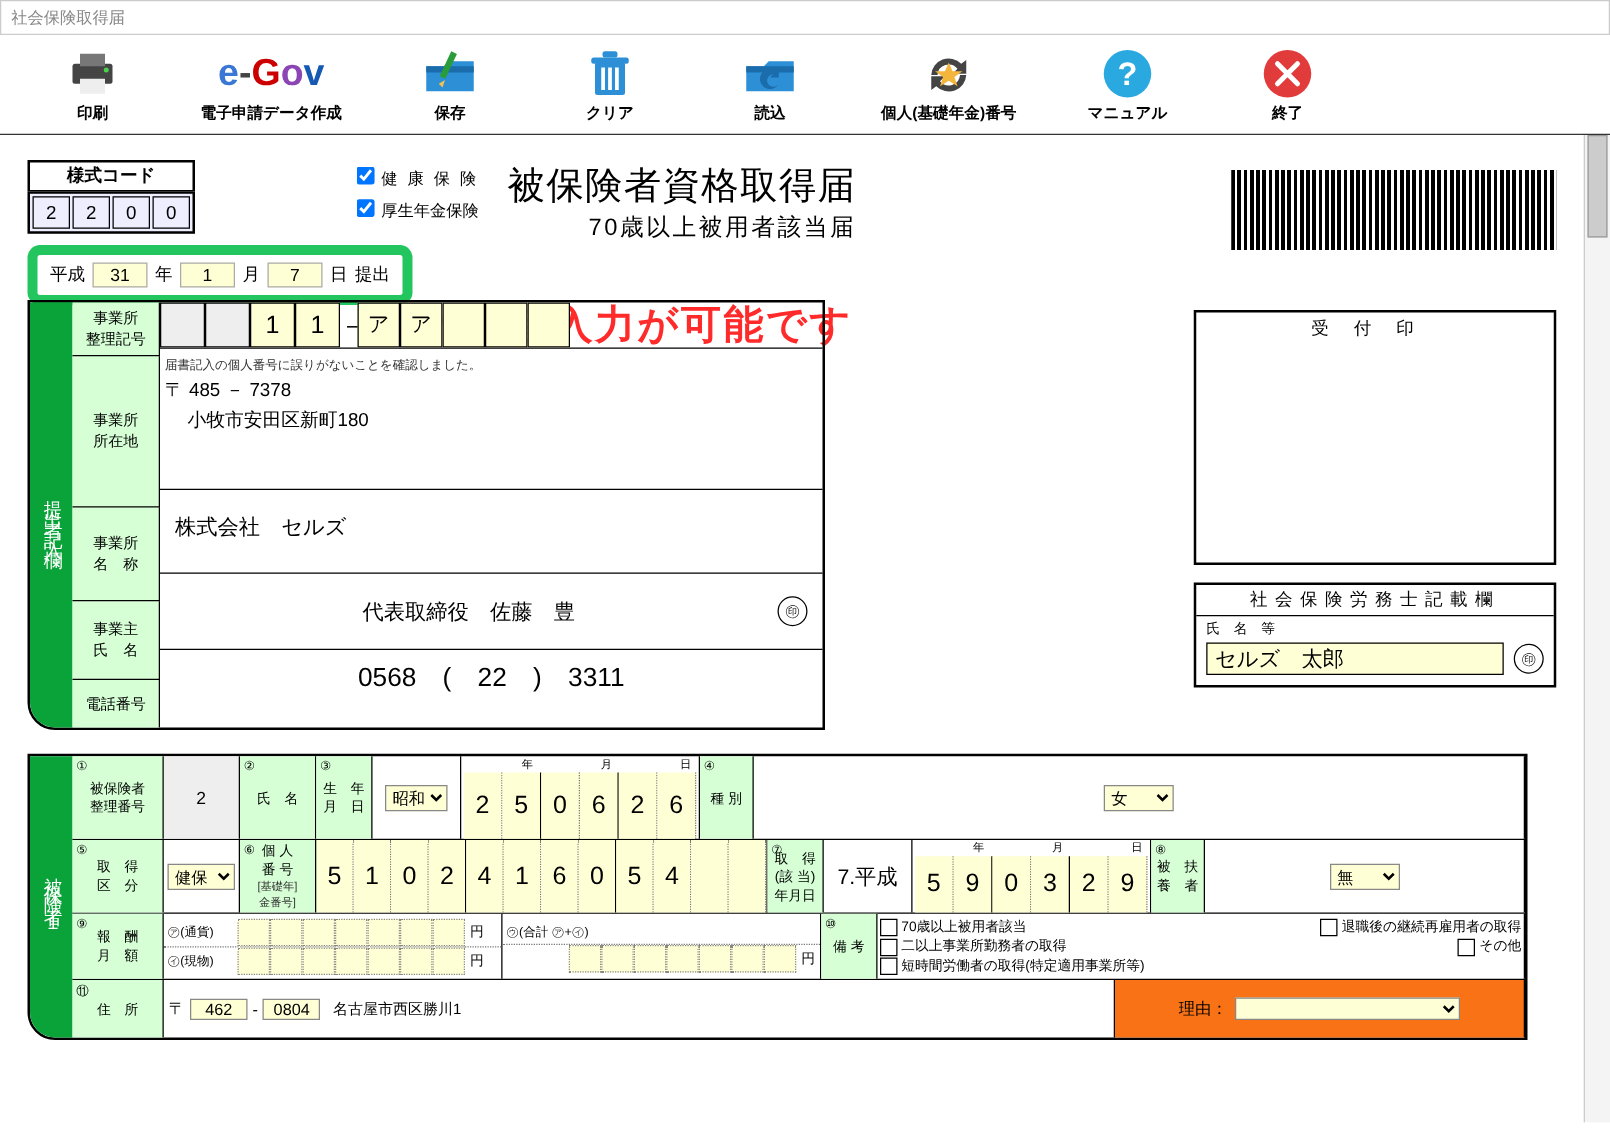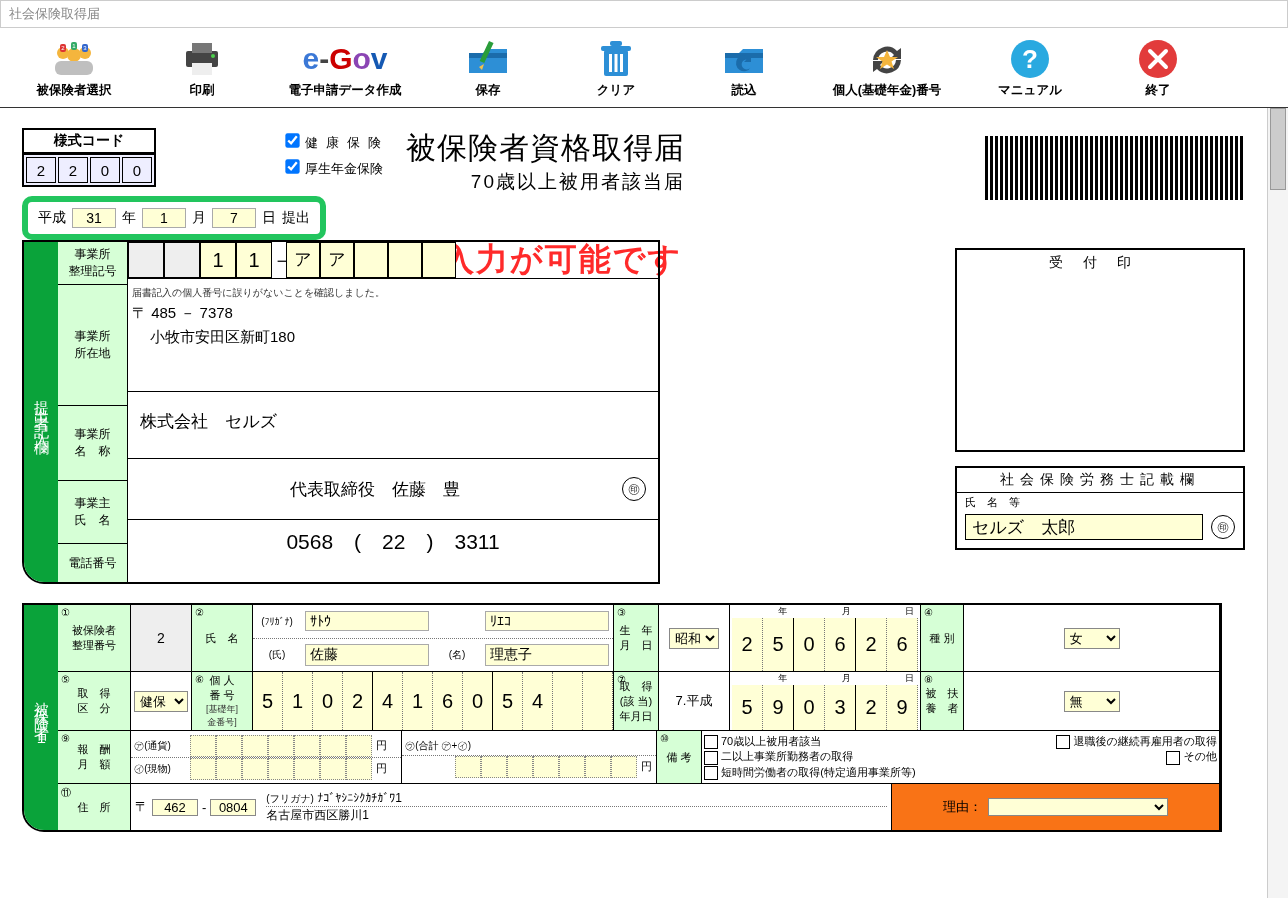--- a/index.html
+++ b/index.html
@@ -20,21 +20,21 @@
 .form-code td{border:1px solid #000;width:26px;height:22px;text-align:center;font-size:15px}
 .form-code-h{font-size:14px;font-weight:700;text-align:center;padding:2px 6px;background:#fff}
 .chks{position:absolute;left:260px;top:2px;font-size:13px;line-height:26px}
 .chks input{transform:scale(1.1);margin-right:6px}
 .ttl{position:absolute;left:384px;top:0;text-align:right}
 .ttl .t1{font-size:30px;letter-spacing:1px}
 .ttl .t2{font-size:19px;letter-spacing:2px}
 .barcode{position:absolute;right:0;top:8px;width:260px;height:64px;background:repeating-linear-gradient(90deg,#000 0,#000 3px,#fff 3px,#fff 5px)}
 
 
-.datebox{position:absolute;left:0;top:68px;border:6px solid #22c55e;border-radius:10px;padding:6px 10px;display:flex;align-items:center;gap:6px;font-size:14px}
+.datebox{position:absolute;left:0;top:68px;border:8px solid #22c55e;border-radius:10px;padding:6px 10px;display:flex;align-items:center;gap:6px;font-size:14px}
 .datebox .y{display:inline-block;min-width:34px;text-align:center;background:#ffffd6;border:1px solid #aaa;padding:1px 4px}
 .arrow{position:absolute;left:275px;top:114px}
 .callout{position:absolute;left:352px;top:110px;color:#ff2a2a;font-size:32px;font-weight:700;letter-spacing:2px}
 
 
 .block1{position:absolute;left:0;top:112px;display:flex;border-top:2px solid #000;border-bottom:2px solid #000;border-right:2px solid #000;border-left:2px solid #000;border-radius:0 0 0 22px}
 .vtab{width:34px;background:#0aa33a;color:#fff;display:flex;align-items:center;justify-content:center;font-size:15px;writing-mode:vertical-rl;letter-spacing:8px;border-radius:0 0 0 20px}
 .labcol{width:70px;background:#d6ffd6}
 .labcol .c{border-bottom:1px solid #000;border-right:1px solid #000;font-size:12px;text-align:center;padding:4px;display:flex;align-items:center;justify-content:center}
 .filed{width:530px}
@@ -99,37 +99,20 @@
 .yrhead span{flex:1;text-align:right;padding-right:6px}
 </style>
 </head>
 <body>
 
 <div class="titlebar">社会保険取得届</div>
 
 <div class="toolbar">
   <div class="tb">
     <div class="ic">
-      <svg width="46" height="40" viewBox="0 0 46 40">
-          <circle cx="12" cy="14" r="6" fill="#f4b53d"></circle>
-          <circle cx="34" cy="14" r="6" fill="#f4b53d"></circle>
-          <circle cx="23" cy="16" r="7" fill="#f4b53d"></circle>
-          <rect x="4" y="22" width="38" height="14" rx="6" fill="#bfbfbf"></rect>
-          <rect x="9" y="5" width="6" height="8" rx="2" fill="#d33"></rect>
-          <rect x="20" y="3" width="6" height="8" rx="2" fill="#3a6"></rect>
-          <rect x="31" y="5" width="6" height="8" rx="2" fill="#36c"></rect>
-          <text x="12" y="11" font-size="6" fill="#fff" text-anchor="middle">2</text>
-          <text x="23" y="9" font-size="6" fill="#fff" text-anchor="middle">1</text>
-          <text x="34" y="11" font-size="6" fill="#fff" text-anchor="middle">3</text>
-        </svg>
-    </div>
-    <div class="lb">被保険者選択</div>
-  </div>
-  <div class="tb">
-    <div class="ic">
       <svg width="44" height="40" viewBox="0 0 44 40">
           <rect x="6" y="12" width="32" height="16" rx="2" fill="#444"></rect>
           <rect x="12" y="4" width="20" height="10" fill="#777"></rect>
           <rect x="12" y="24" width="20" height="12" fill="#eee"></rect>
           <circle cx="33" cy="17" r="2" fill="#4bd04b"></circle>
         </svg>
     </div>
     <div class="lb">印刷</div>
   </div>
   <div class="tb" style="width:150px">
@@ -321,36 +304,20 @@
         <div class="gh" style="width:72px">
                 <span class="n">①</span>
                 <span>被保険者</span>
                 <span>整理番号</span>
               </div>
         <div class="gc" style="width:60px;background:#eee">2</div>
         <div class="gh" style="width:60px">
                 <span class="n">②</span>
                 <span>氏　名</span>
               </div>
-        <div class="gc" style="width:360px">
-          <div class="namecell">
-            <div class="r">
-                    <span class="l">(ﾌﾘｶﾞﾅ)</span>
-                    <span class="v">ｻﾄｳ</span>
-                    <span class="l"></span>
-                    <span class="v">ﾘｴｺ</span>
-                  </div>
-            <div class="r">
-                    <span class="l">(氏)</span>
-                    <span class="v">佐藤</span>
-                    <span class="l">(名)</span>
-                    <span class="v">理恵子</span>
-                  </div>
-          </div>
-        </div>
         <div class="gh" style="width:44px">
                 <span class="n">③</span>
                 <span>生　年</span>
                 <span>月　日</span>
               </div>
         <div class="gc" style="width:70px">
                 <select class="sel"><option>昭和</option></select>
               </div>
         <div class="gc" style="width:190px;flex-direction:column">
           <div class="yrhead">
@@ -407,21 +374,21 @@
                   <div class="d"></div>
                   <div class="d"></div>
           </div>
         </div>
         <div class="gh" style="width:44px">
                 <span class="n">⑦</span>
                 <span>取　得</span>
                 <span>(該 当)</span>
                 <span>年月日</span>
               </div>
-        <div class="gc" style="width:70px;font-size:13px">7.平成</div>
+        <div class="gc" style="width:70px;font-size:17px">7.平成</div>
         <div class="gc" style="width:190px;flex-direction:column">
           <div class="yrhead">
                   <span>年</span>
                   <span>月</span>
                   <span>日</span>
                 </div>
           <div class="digits dsm" style="flex:1">
             <div class="d">5</div>
                   <div class="d sep">9</div>
             <div class="d">0</div>
@@ -521,21 +488,20 @@
         <div class="gh" style="width:72px">
                 <span class="n">⑪</span>
                 <span>住　所</span>
               </div>
         <div class="gc" style="width:760px;justify-content:flex-start">
           <div class="addr2">
             <span>〒</span>
             <span class="pc">462</span> - 
             <span class="pc">0804</span>
             <div class="col" style="flex:1;margin-left:6px">
-              <div class="fk"><span style="font-size:10px">(フリガナ)</span> <span>ﾅｺﾞﾔｼﾆｼｸｶﾁｶﾞﾜ1</span></div>
               <div>名古屋市西区勝川1</div>
             </div>
           </div>
         </div>
         <div class="gc" style="flex:1;background:#f97316">
           <div class="reason">
             <span>理由：</span>
             <select><option></option></select>
           </div>
         </div>

